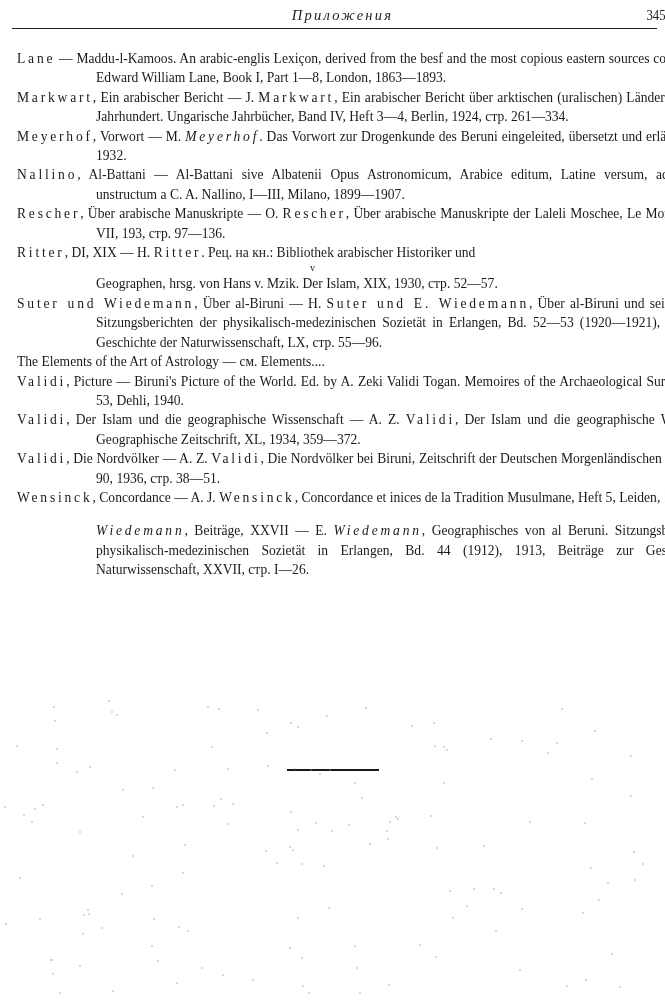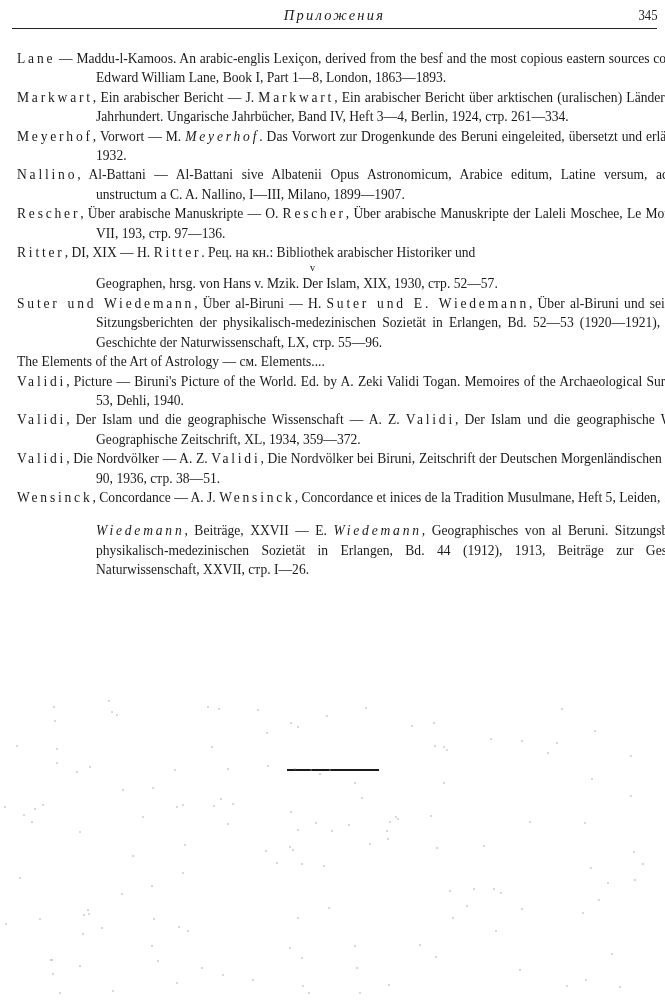--- a/index.html
+++ b/index.html
@@ -17,21 +17,21 @@
     }
     .page {
       position: absolute;
       left: 0;
       top: 0;
       width: 665px;
       height: 1000px;
     }
     .running-head {
       position: absolute;
-      left: 12px;
+      left: 20px;
       top: 5px;
       width: 645px;
       height: 22px;
     }
     .running-title {
       position: absolute;
       left: 0;
       right: 0;
       top: 2px;
       text-align: center;

